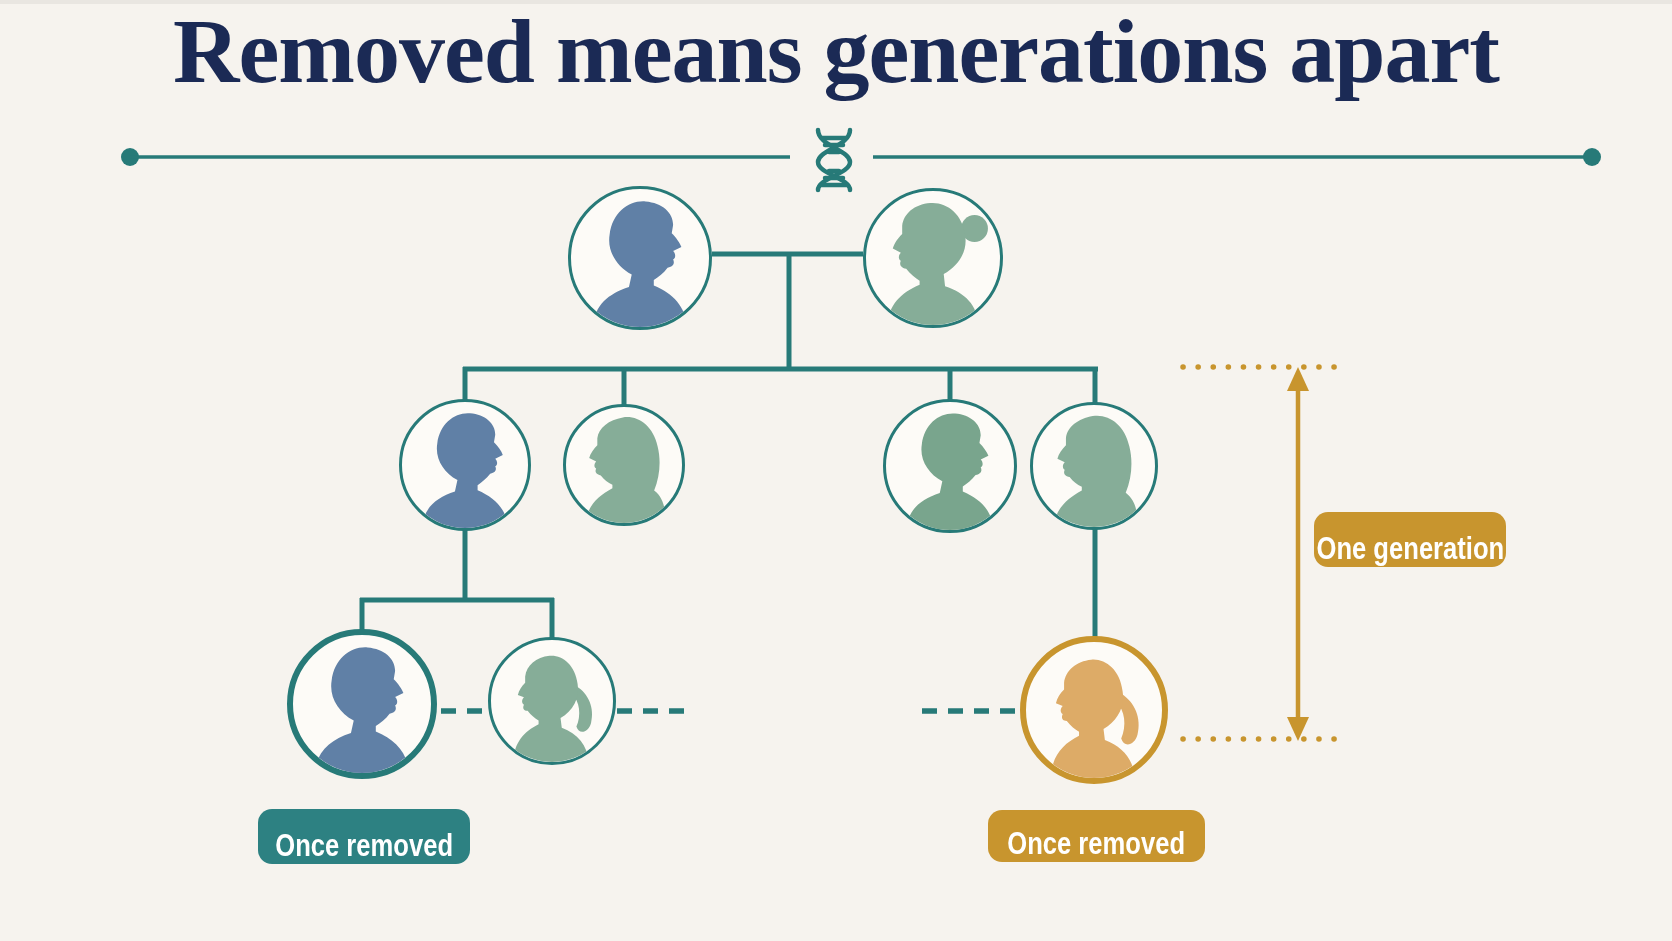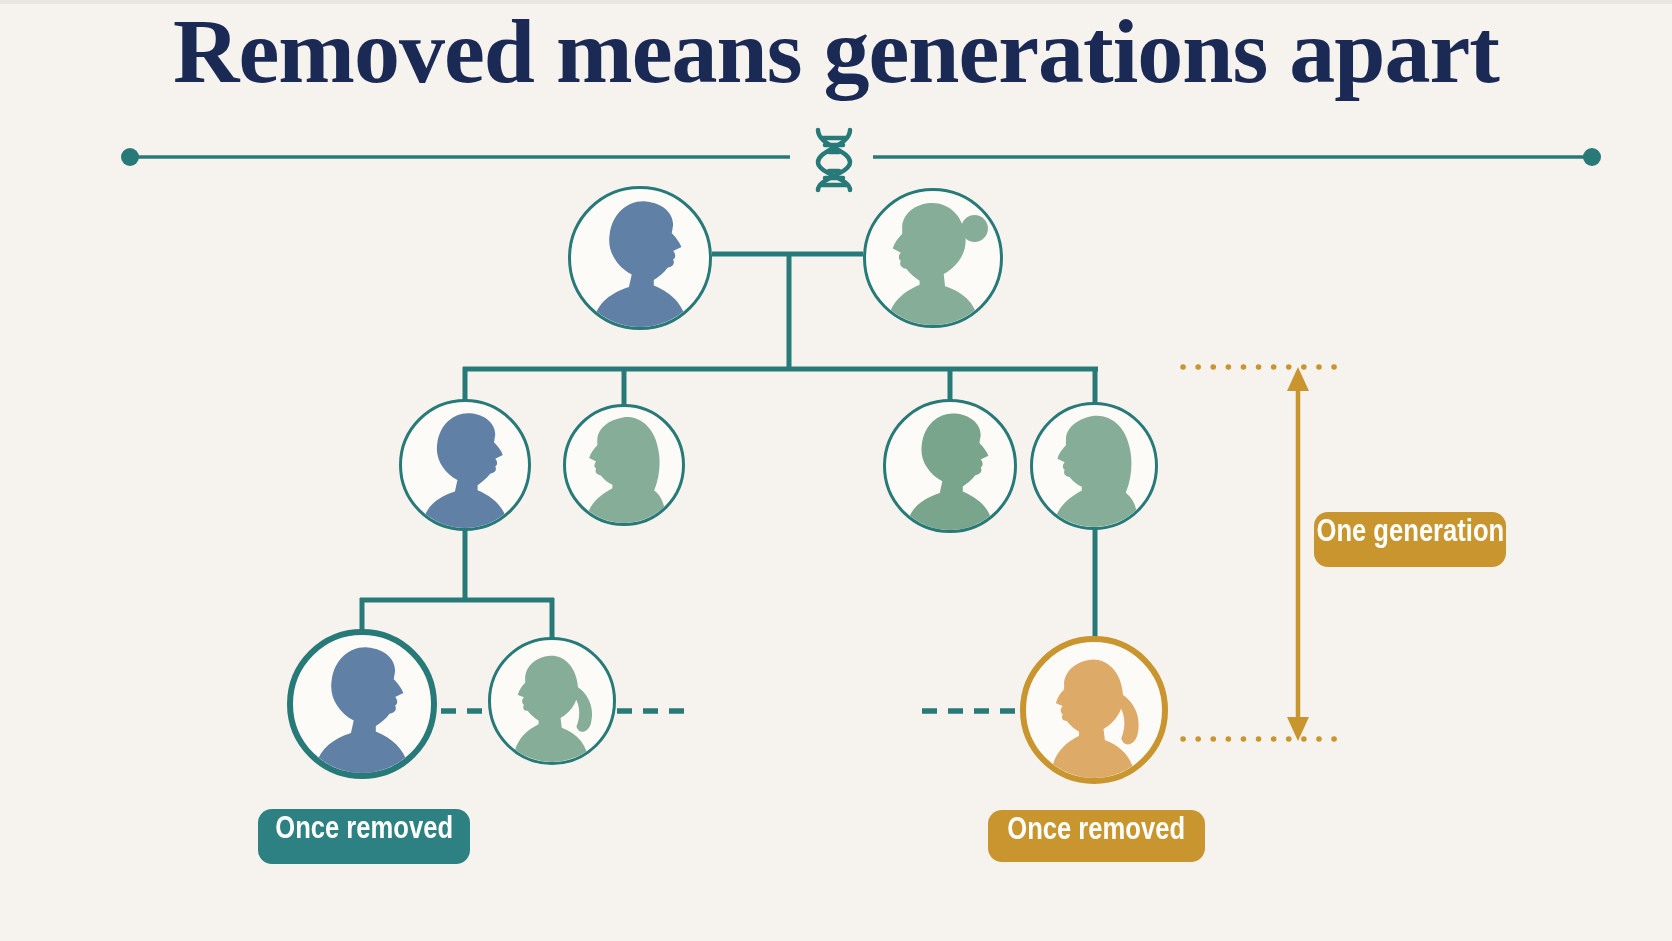--- a/index.html
+++ b/index.html
@@ -40,21 +40,21 @@
   }
   .portrait.thick{border-width:6px;}
   .portrait.gold-ring{border-color:var(--gold);border-width:6px;}
   .bust{position:absolute;left:0;top:0;width:100%;height:100%;display:block;}
   .bust-blue{fill:var(--portrait-blue);}
   .bust-green{fill:var(--portrait-green);}
   .bust-green-dark{fill:var(--portrait-green-dark);}
   .bust-gold{fill:var(--portrait-gold);}
   .badge{
     position:absolute;z-index:3;
-    display:flex;align-items:flex-start;justify-content:center;
+    display:flex;align-items:flex-end;justify-content:center;
     border-radius:14px;
     color:var(--badge-text);
     font-weight:bold;
   }
   .badge span{font-size:32px;white-space:nowrap;transform:scaleX(0.8);}
   .teal-badge{background:var(--teal-badge);}
   .gold-badge{background:var(--gold);}
   .defs-holder{position:absolute;width:0;height:0;overflow:hidden;}
 </style>
 </head>

